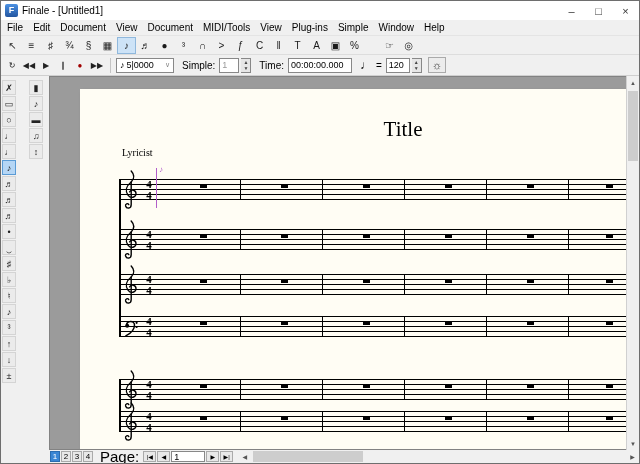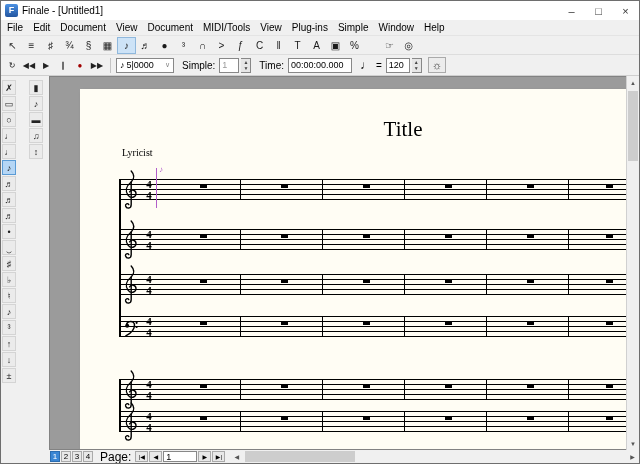--- a/index.html
+++ b/index.html
@@ -65,21 +65,21 @@
   
   .vscroll{width:13px;flex:0 0 auto;background:#f0f0f0;display:flex;flex-direction:column;border-left:1px solid #d0d0d0;}
   .varrow{height:13px;display:flex;align-items:center;justify-content:center;font-size:6px;color:#555;}
   .vtrack{flex:1;position:relative;}
   .vthumb{position:absolute;left:1px;right:1px;top:2px;height:70px;background:#cdcdcd;}
   
   .pagerrow{height:13px;display:flex;align-items:center;flex:0 0 auto;padding-left:49px;gap:1px;background:#f0f0f0;}
   #pagebtns{display:flex;gap:1px;}
   .pgbtn{width:10px;height:11px;display:flex;align-items:center;justify-content:center;font-size:8px;border:1px solid #aaa;background:#e8e8e8;}
   .pgbtn-act{background:#3a86d4;color:#fff;border-color:#2a6cb0;}
-  .pager-label{font-size:12px;margin:0 3px 0 6px;}
+  .pager-label{font-size:15px;margin:0 3px 0 6px;}
   .navbtn{width:13px;height:11px;display:flex;align-items:center;justify-content:center;font-size:6px;border:1px solid #aaa;background:#e8e8e8;}
   input.pageinput{width:34px;height:11px;border:1px solid #888;font-size:9px;padding:0 2px;font-family:inherit;}
   .hscroll{flex:1;height:13px;display:flex;align-items:center;margin-left:4px;}
   .harrow{width:13px;height:13px;display:flex;align-items:center;justify-content:center;font-size:6px;color:#555;}
   .htrack{flex:1;position:relative;height:13px;}
   .hthumb{position:absolute;top:1px;bottom:1px;left:2px;width:110px;background:#cdcdcd;}
   
   .statusbar{height:14px;display:flex;align-items:center;border-top:1px solid #d8d8d8;background:#f0f0f0;flex:0 0 auto;}
   .status-msg{font-size:9px;font-weight:bold;color:#191970;padding-left:3px;flex:1;white-space:nowrap;overflow:hidden;}
   .status-num{font-size:9px;color:#222;padding:0 10px;border-left:1px solid #cfcfcf;}

